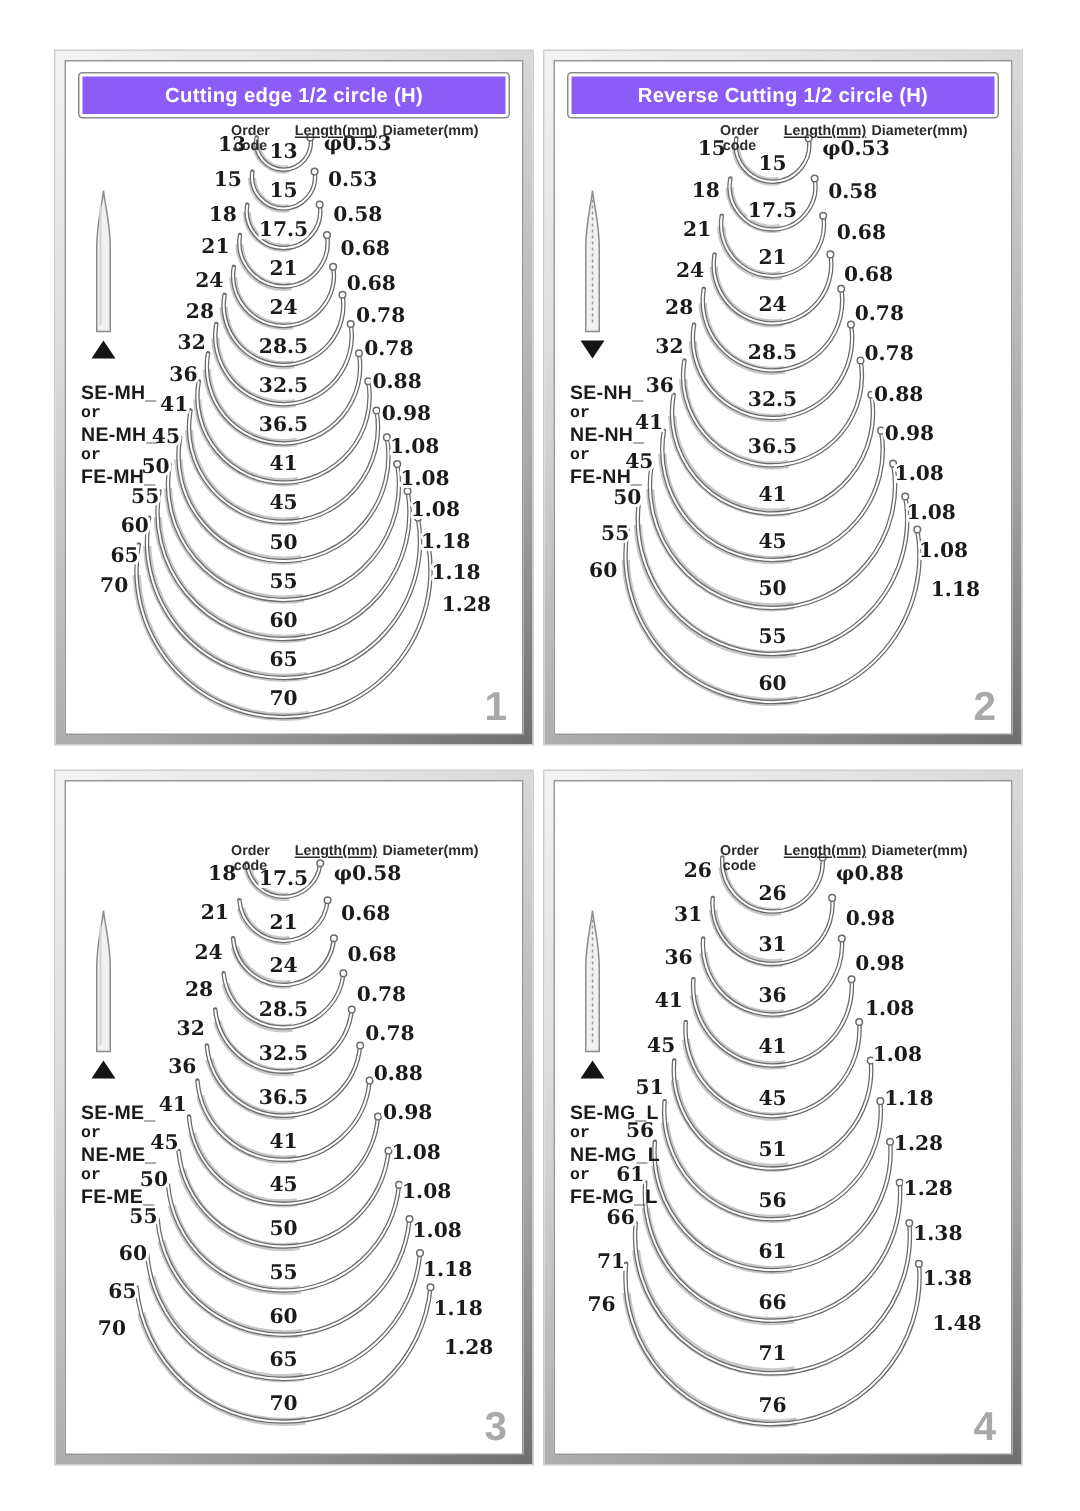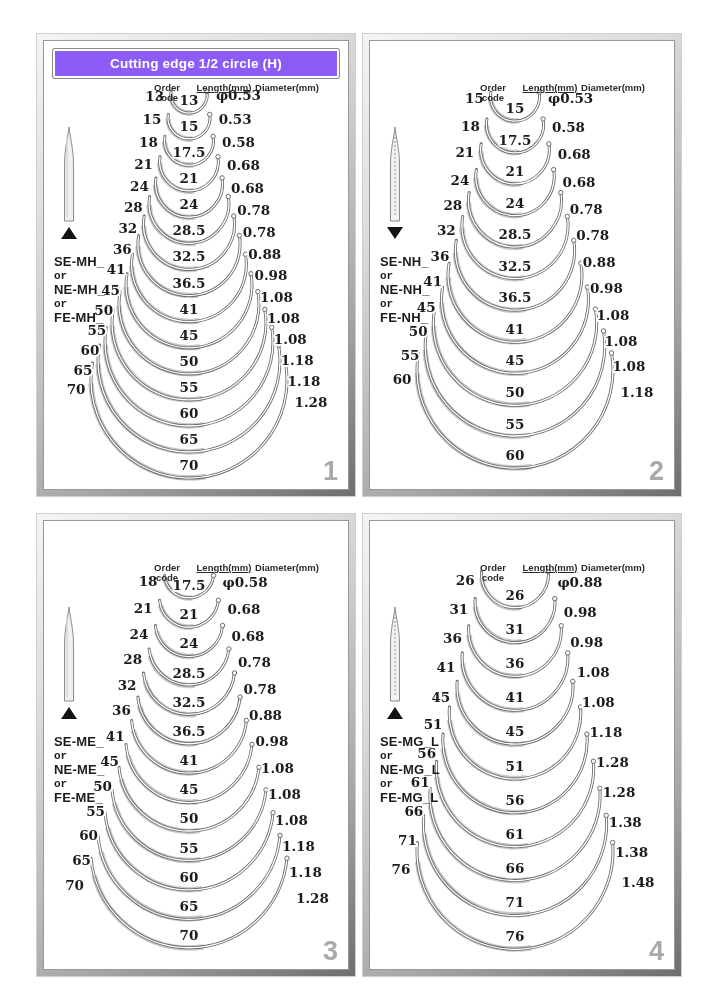--- a/index.html
+++ b/index.html
@@ -300,20 +300,21 @@
           <text x="57.6" y="294.9" text-anchor="end" font-size="13.5">50</text>
           <text x="145" y="355.9" text-anchor="middle" font-size="13.5">50</text>
           <text x="234.4" y="304.8" text-anchor="start" font-size="13.5">1.08</text>
           <text x="49.5" y="319.2" text-anchor="end" font-size="13.5">55</text>
           <text x="145" y="387.5" text-anchor="middle" font-size="13.5">55</text>
           <text x="242.5" y="330.4" text-anchor="start" font-size="13.5">1.08</text>
           <text x="41.5" y="343.4" text-anchor="end" font-size="13.5">60</text>
           <text x="145" y="419.0" text-anchor="middle" font-size="13.5">60</text>
           <text x="250.5" y="356.1" text-anchor="start" font-size="13.5">1.18</text>
         </svg>
+      <div class="titlebar">Reverse Cutting 1/2 circle (H)</div>
       <div class="colhead order">
         <div>Order</div>
         <div>code</div>
       </div>
       <div class="colhead len">Length(mm)</div>
       <div class="colhead dia">Diameter(mm)</div>
       <div class="needle-label">
         <div class="icon-slot"><svg width="30" height="128">
               <path d="M15 2 C16 12 19.5 24 19.5 40 L19.5 96 L10.5 96 L10.5 40 C10.5 24 14 12 15 2 Z" fill="#f1f1f1" stroke="#8c8c8c" stroke-width="1"></path>
               <line x1="15" y1="8" x2="15" y2="92" stroke="#9a9a9a" stroke-width="1" stroke-dasharray="2,2"></line>

